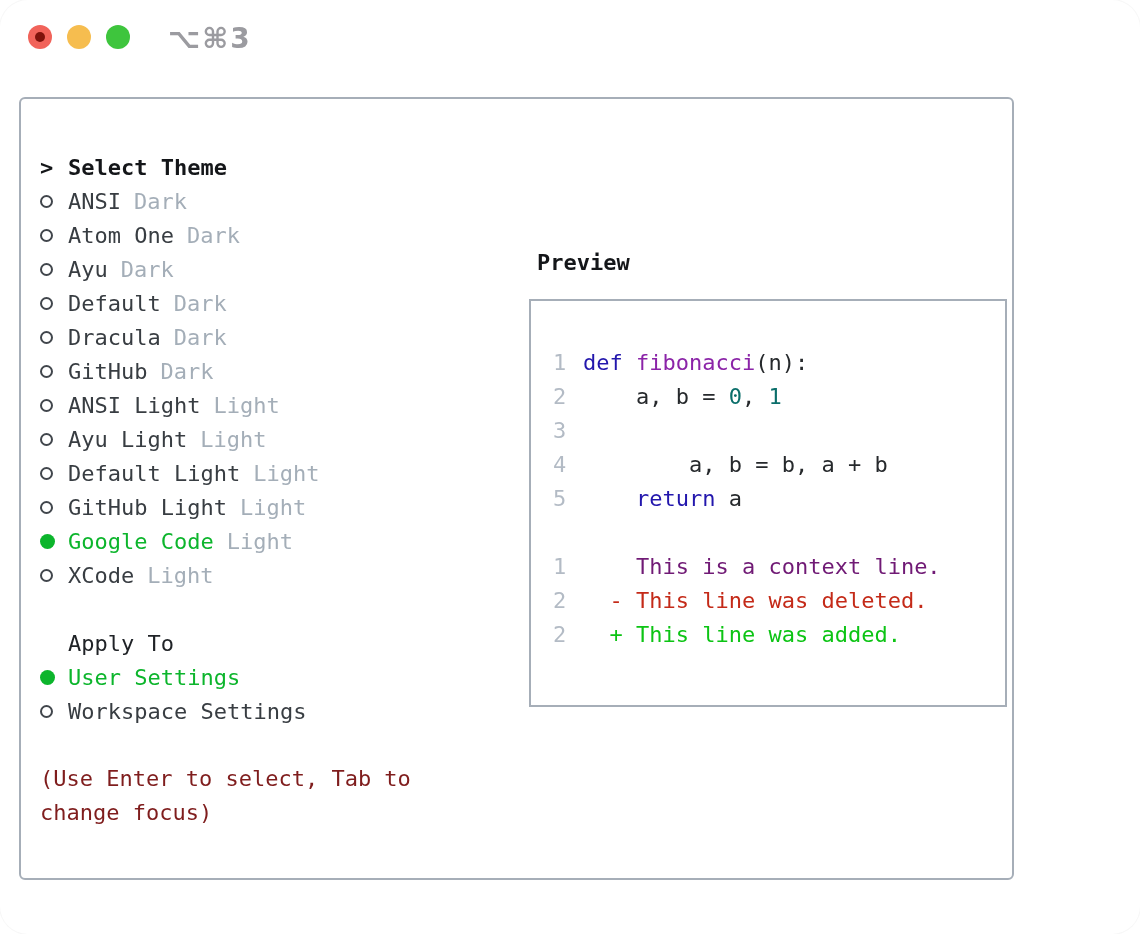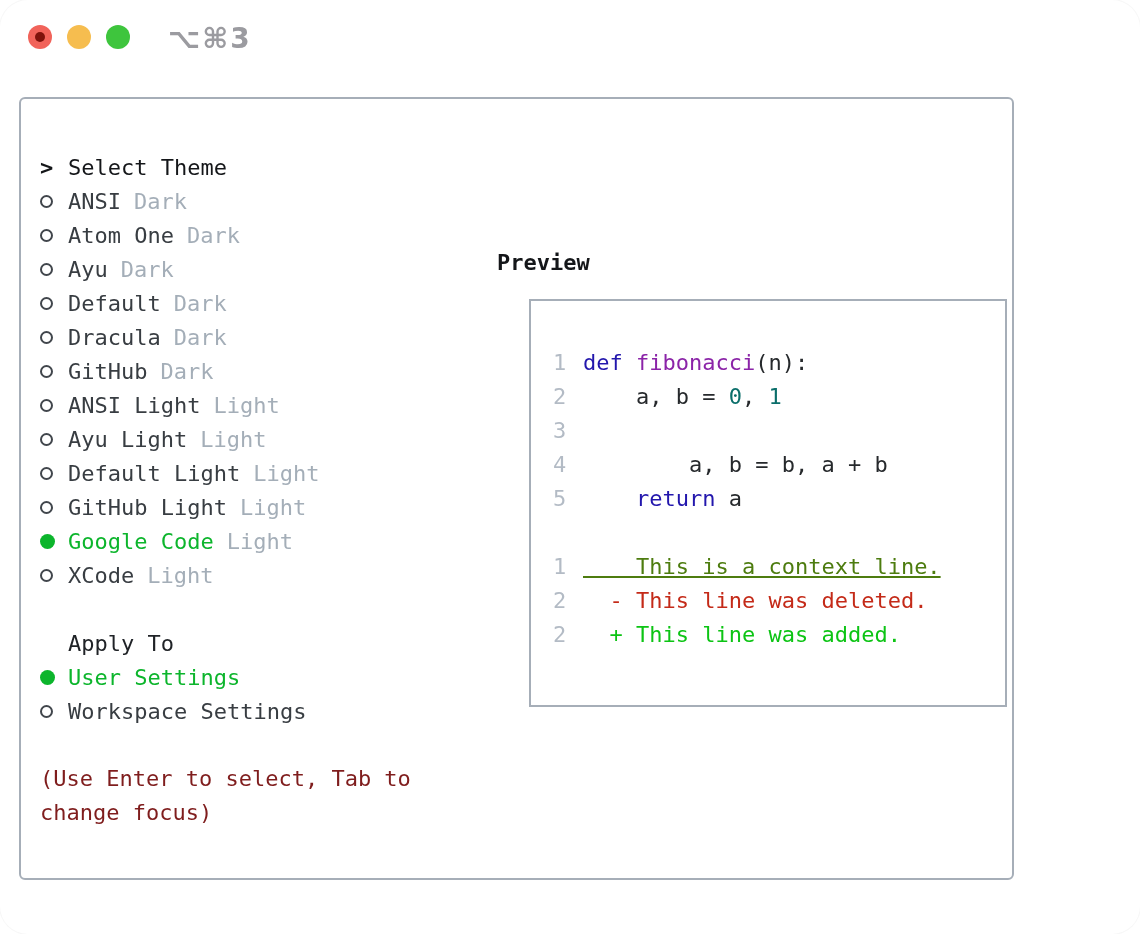--- a/index.html
+++ b/index.html
@@ -47,53 +47,53 @@
   }
   .marker-slot {
     width: 28px; flex: 0 0 28px; display: flex; align-items: center;
   }
   .prompt { font-weight: bold; color: #141619; font-size: 22px; }
   .radio {
     width: 13px; height: 13px; border-radius: 50%;
     border: 2px solid #41464c; background: transparent;
   }
   .row.selected .radio { border: none; width: 15px; height: 15px; background: #0cb52c; }
-  .header-label { font-weight: normal; color: #141619; }
+  .header-label { font-weight: bold; color: #141619; }
   .item-name { color: #383d42; text-align: center; }
   .row.selected .item-name { color: #0cb52c; }
   .item-tag { color: #a4aeb8; margin-left: 13px; }
   .spacer { height: 34px; }
   .section-label { color: #202327; }
   .help-text {
     margin-top: 34px; width: 425px;
     font-size: 22px; line-height: 34px; color: #7f1d1d;
   }
 
   
   .preview-label {
-    position: absolute; left: 476px; top: 151px;
+    position: absolute; left: 516px; top: 151px;
     font-size: 22px; font-weight: bold; color: #141619;
   }
   .preview-box {
     position: absolute; left: 508px; top: 200px;
     width: 478px; height: 408px;
     border: 2px solid #a6aeb8;
     background: #ffffff;
     padding: 44px 0 0 22px;
   }
   .code-line {
     display: flex; height: 34px; align-items: center;
     font-size: 22px; white-space: pre;
   }
   .line-num { flex: 0 0 30px; width: 30px; color: #b3bbc5; }
   .tok.kw  { color: #2317ad; margin-top: 6px; }
   .tok.fn  { color: #8b24a8; }
   .tok.pl  { color: #26292c; }
   .tok.num { color: #0a6e6a; }
-  .tok.ctx { color: #4d7c0f; text-decoration: underline; }
+  .tok.ctx { color: #701a75; }
   .tok.del { color: #c42a18; }
   .tok.add { color: #0cc414; }
 </style>
 </head>
 <body>
 
 <div class="window">
 
   <div class="titlebar">
     <div class="traffic red">

